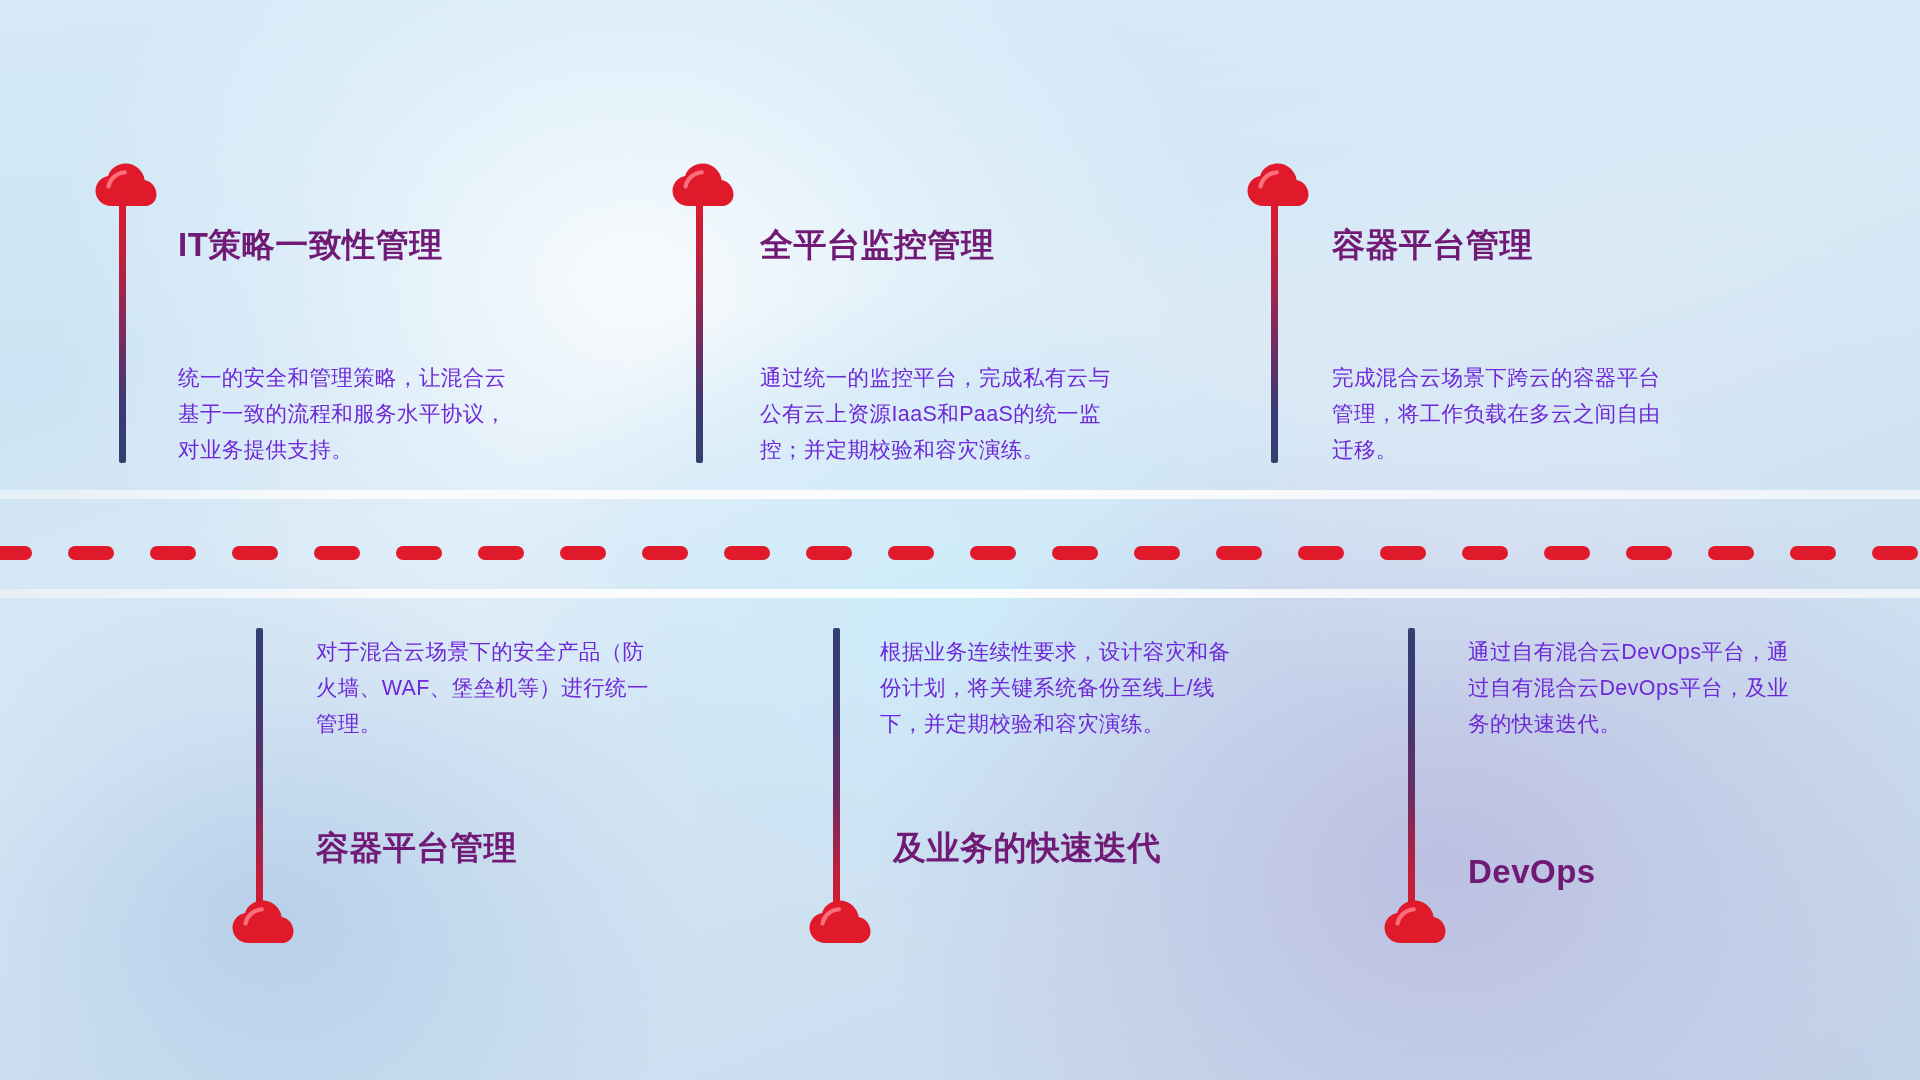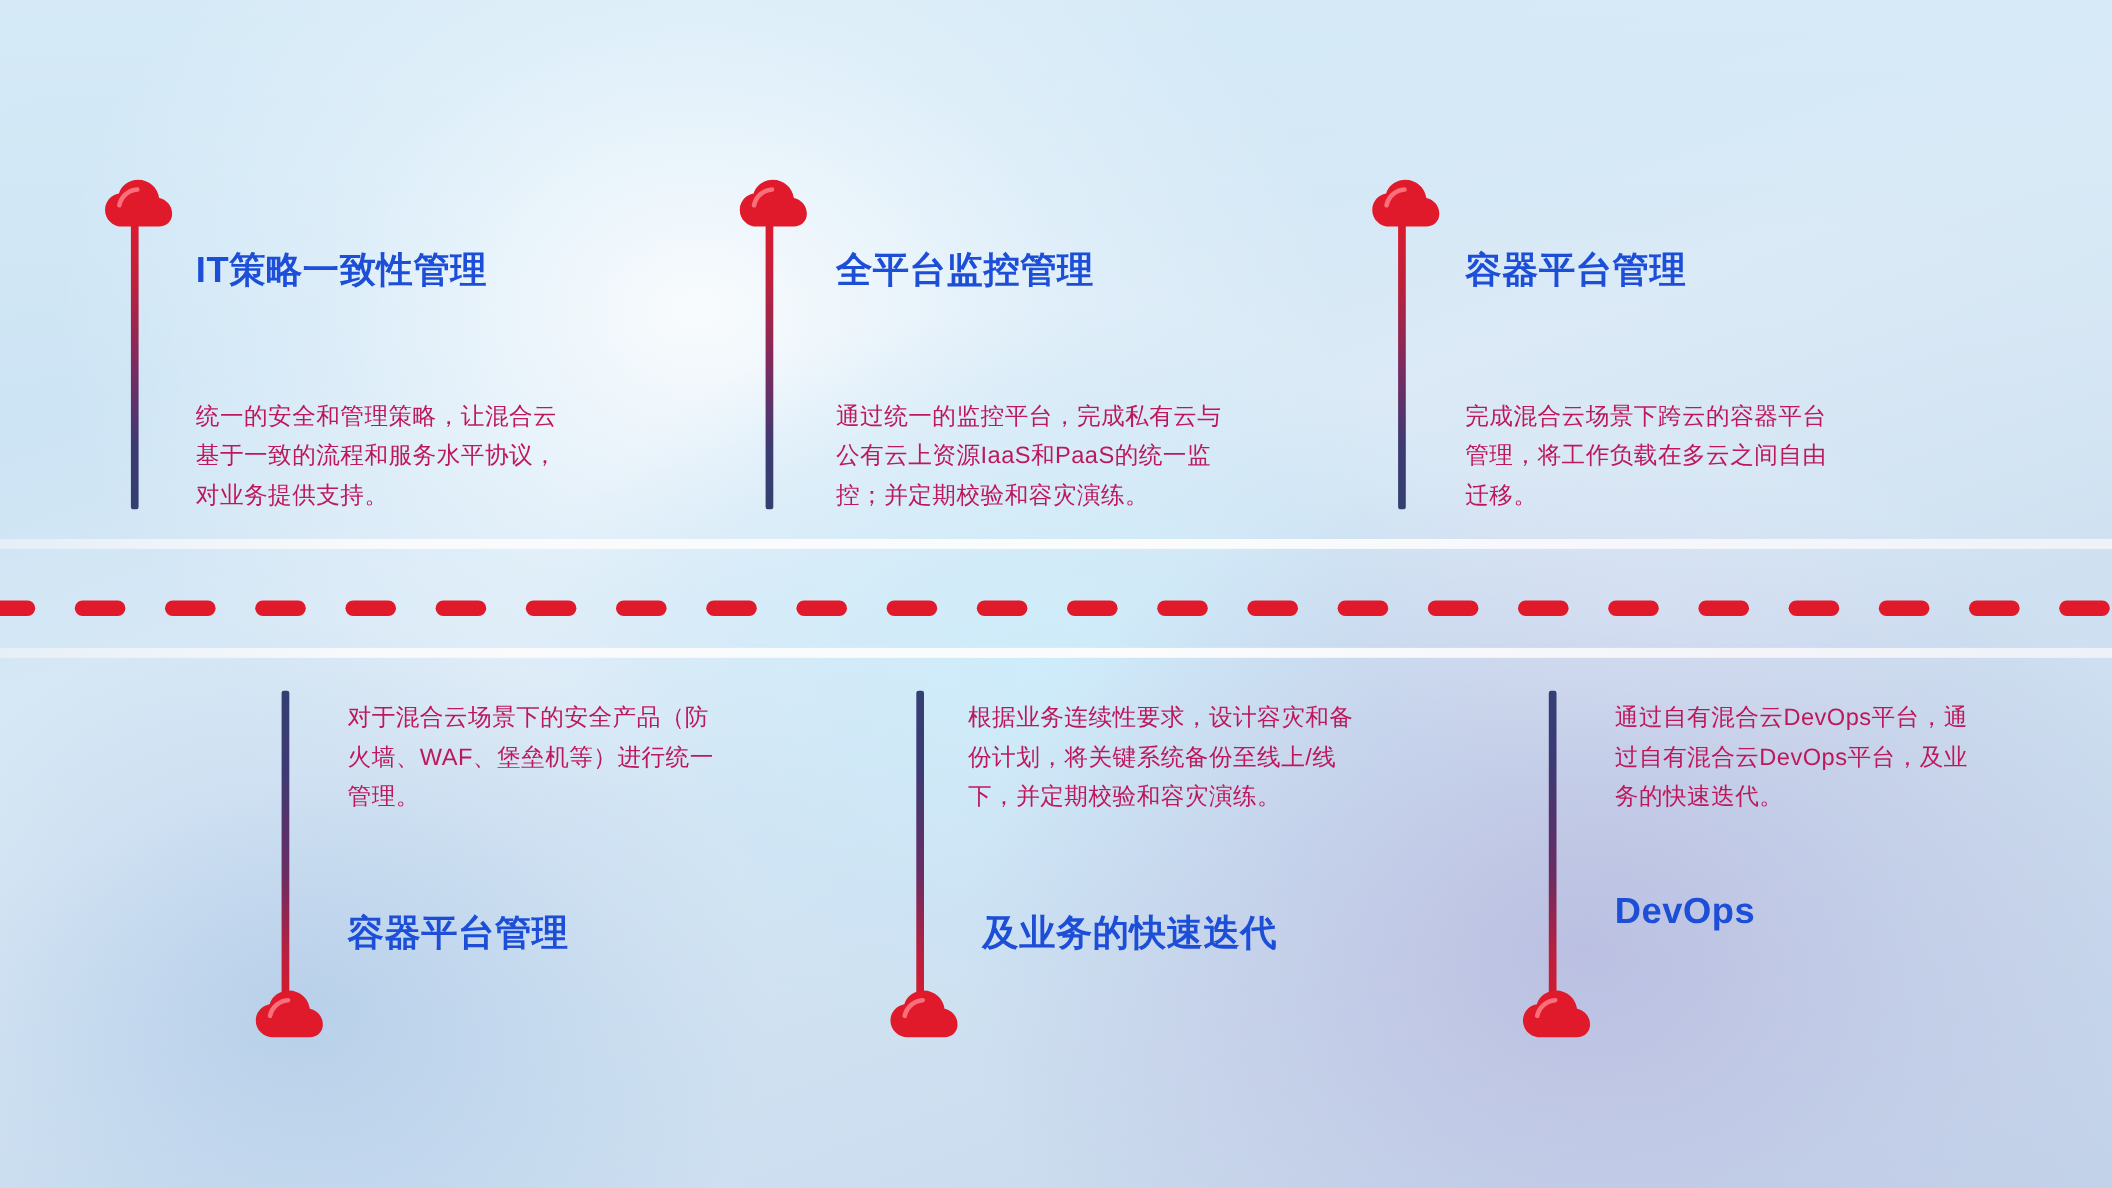--- a/index.html
+++ b/index.html
@@ -57,25 +57,25 @@
 
   .stem{
     position:absolute;width:7px;border-radius:2px;
   }
   .stem-top{background:linear-gradient(180deg,#e01a2b 0%,#c0203c 22%,#7a2b60 52%,#3d3a72 78%,#33406f 100%);}
   .stem-bottom{background:linear-gradient(180deg,#343f72 0%,#3c3a73 24%,#6b2c63 58%,#bd1f3d 84%,#d81a2c 100%);}
 
   .cloud{position:absolute;width:62px;height:44px;}
 
   .title{
-    font-weight:bold;color:#1d4ed8;letter-spacing:.5px;white-space:nowrap;
+    font-weight:bold;color:#701a75;letter-spacing:.5px;white-space:nowrap;
     font-size:33px;line-height:40px;
   }
   .para{
-    color:#be185d;font-size:21.5px;line-height:36px;letter-spacing:.4px;
+    color:#6d28d9;font-size:21.5px;line-height:36px;letter-spacing:.4px;
     width:340px;
   }
   .para.wide{width:352px;}
 </style>
 </head>
 <body>
 
 <div id="stage">
 
   <div class="bg-base"></div>
@@ -162,20 +162,20 @@
     <div class="title" style="left:893px;top:828px;position:absolute;">及业务的快速迭代</div>
     <svg class="cloud" style="left:809px;top:900px;" viewBox="0 0 62 44">
       <path d="M16.5 43 C7.4 43 0.5 36.3 0.5 27.8 C0.5 20.3 5.9 14.1 13.1 12.9 C15.4 5.4 22.5 0.5 30.6 0.5 C40.3 0.5 48.4 7.6 49.7 17 C56.6 18.4 61.5 24.4 61.5 31.4 C61.5 38.2 56.3 43 49.6 43 Z" fill="#e01a2b"></path>
       <path d="M13.5 23.5 C15.2 15.6 21.8 9.8 29.8 9.3" stroke="#ff7f89" stroke-width="4.2" stroke-linecap="round" fill="none" opacity=".85"></path>
     </svg>
   </div>
 
   <div class="col">
     <div class="stem stem-bottom" style="left:1408px;top:628px;height:288px;"></div>
     <div class="para" style="left:1468px;top:634px;position:absolute;">通过自有混合云DevOps平台，通过自有混合云DevOps平台，及业务的快速迭代。</div>
-    <div class="title" style="left:1468px;top:808px;position:absolute;">DevOps</div>
+    <div class="title" style="left:1468px;top:852px;position:absolute;">DevOps</div>
     <svg class="cloud" style="left:1384px;top:900px;" viewBox="0 0 62 44">
       <path d="M16.5 43 C7.4 43 0.5 36.3 0.5 27.8 C0.5 20.3 5.9 14.1 13.1 12.9 C15.4 5.4 22.5 0.5 30.6 0.5 C40.3 0.5 48.4 7.6 49.7 17 C56.6 18.4 61.5 24.4 61.5 31.4 C61.5 38.2 56.3 43 49.6 43 Z" fill="#e01a2b"></path>
       <path d="M13.5 23.5 C15.2 15.6 21.8 9.8 29.8 9.3" stroke="#ff7f89" stroke-width="4.2" stroke-linecap="round" fill="none" opacity=".85"></path>
     </svg>
   </div>
 
 </div>
 
 </body></html>

